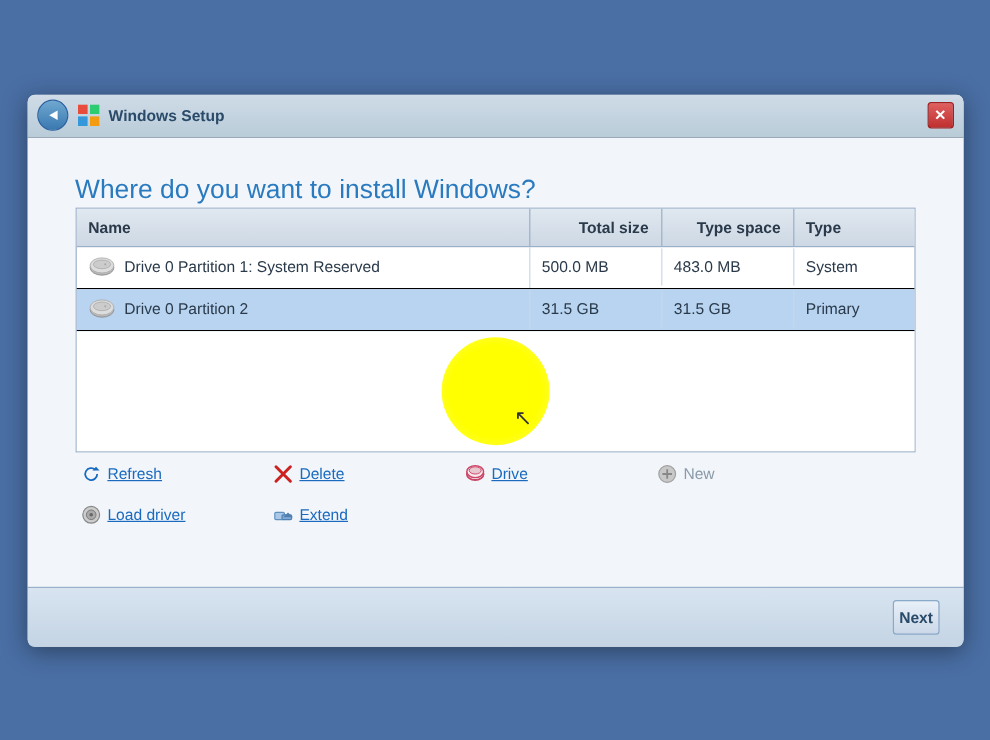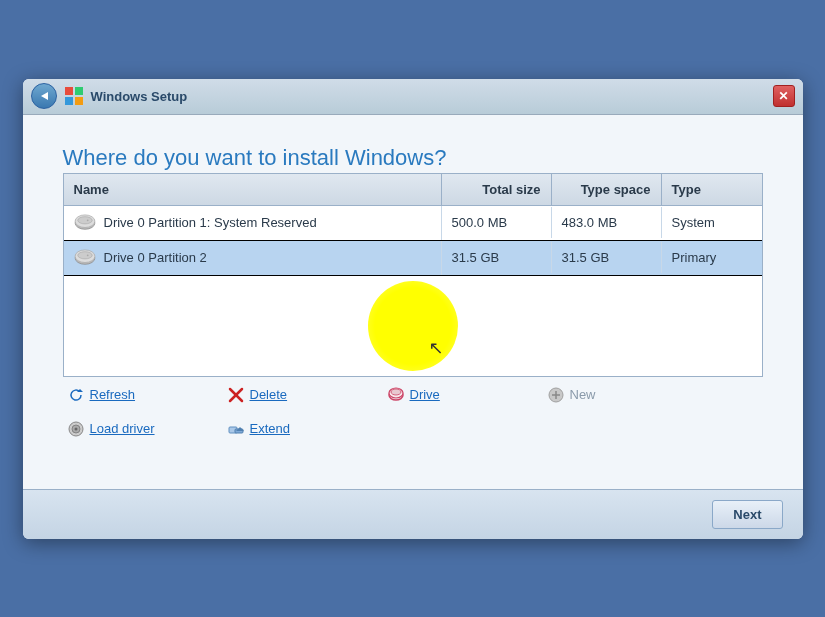--- a/index.html
+++ b/index.html
@@ -229,21 +229,21 @@
       display: flex;
       justify-content: flex-end;
       align-items: center;
       padding: 10px 20px;
       background: linear-gradient(to bottom, #d8e4f0, #c4d4e4);
       border-top: 1px solid #9ab0c8;
       flex-shrink: 0;
     }
 
     .next-button {
-      padding: 6px 20px;
+      padding: 6px 4px;
       background: linear-gradient(to bottom, #e8f0f8, #ccd8e8);
       border: 1px solid #8aa8c8;
       border-radius: 3px;
       font-size: 13px;
       color: #2a4a6a;
       cursor: pointer;
       font-weight: 600;
     }
 
     

